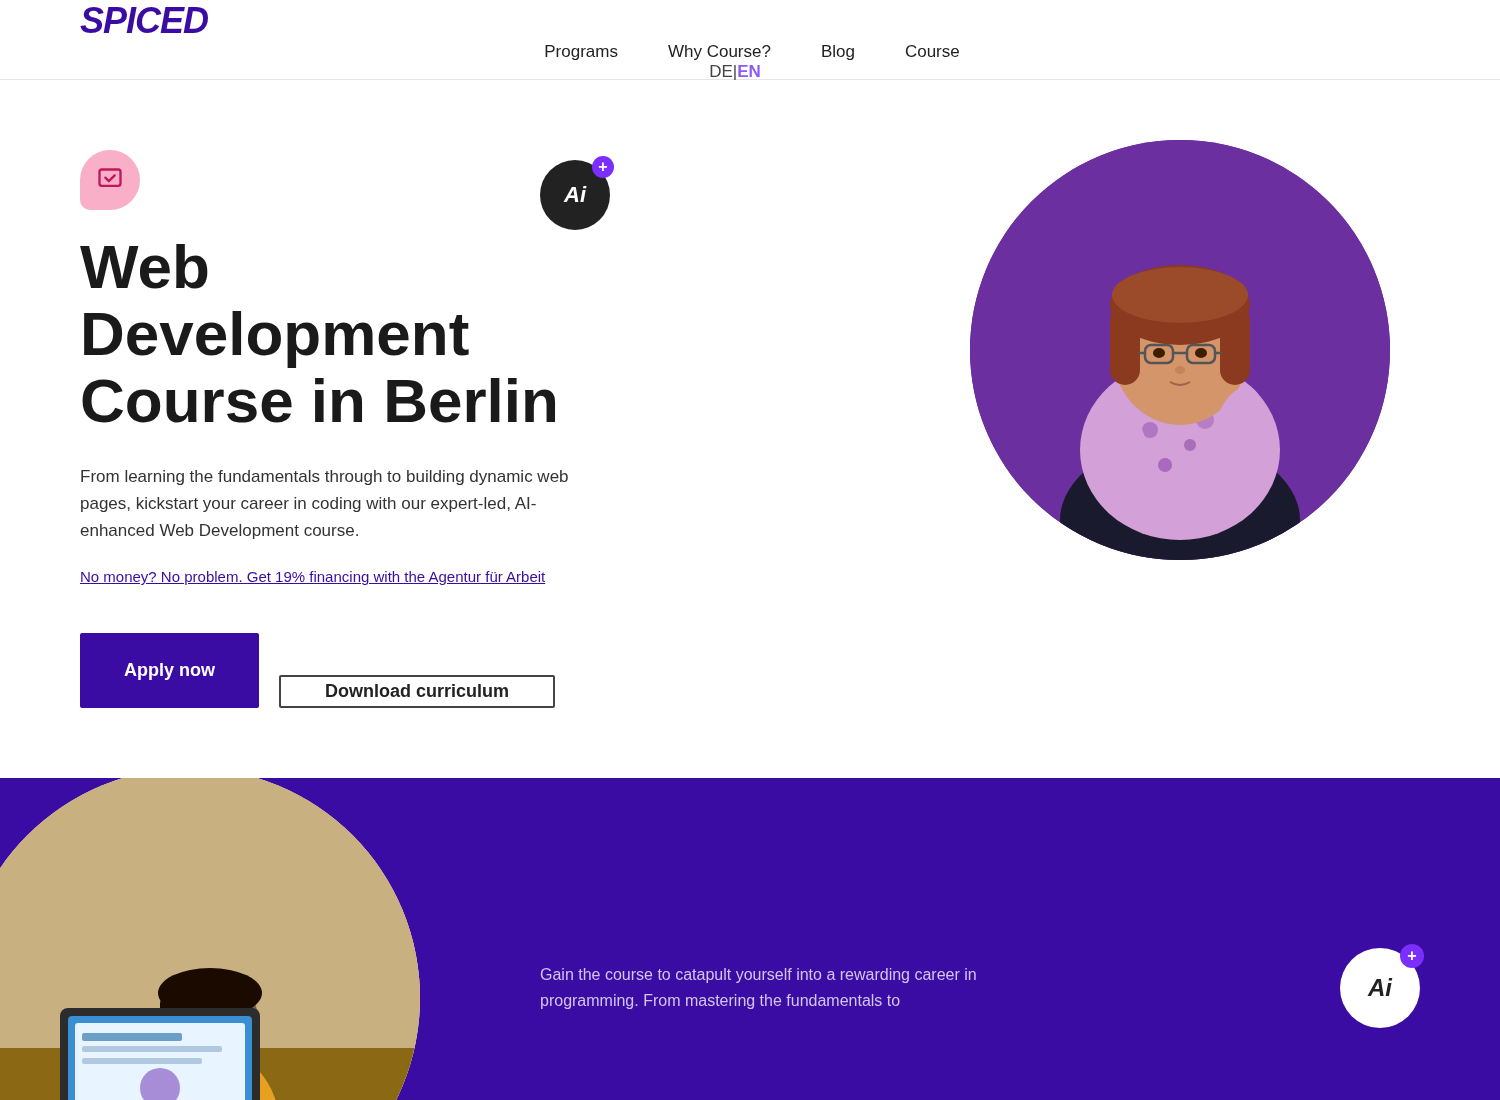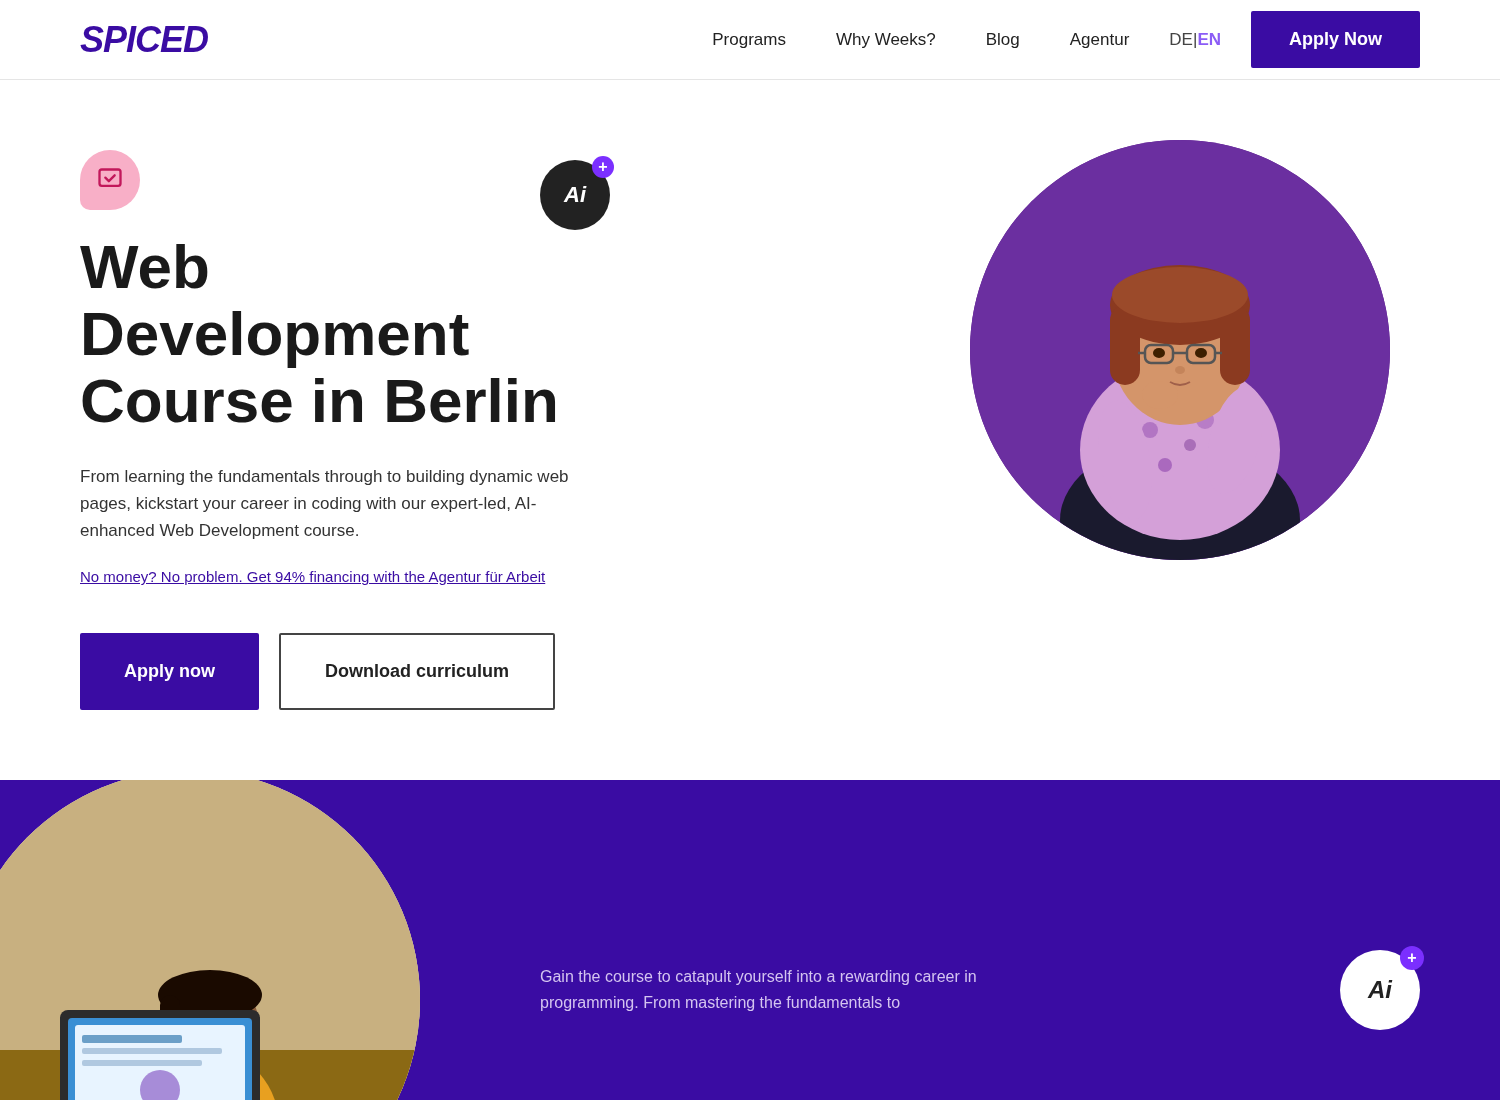--- a/index.html
+++ b/index.html
@@ -6,20 +6,21 @@
     body { font-family: -apple-system, BlinkMacSystemFont, 'Segoe UI', Arial, sans-serif; background: #fff; width: 1500px; }
 
     
     nav {
       display: flex;
       align-items: center;
       padding: 0 80px;
       height: 80px;
       border-bottom: 1px solid #e5e5e5;
       background: #fff;
+      flex-direction: column;
     }
     .logo {
       font-size: 36px;
       font-weight: 900;
       color: #3a0ca3;
       letter-spacing: -1px;
       margin-right: auto;
       font-style: italic;
     }
     .nav-links {
@@ -153,25 +154,26 @@
       padding: 20px 44px;
       font-size: 18px;
       font-weight: 600;
       cursor: pointer;
       border-radius: 2px;
     }
     .btn-secondary {
       background: #fff;
       color: #222;
       border: 2px solid #444;
-      padding: 26px 44px;
+      padding: 4px 44px;
       font-size: 18px;
       font-weight: 600;
       cursor: pointer;
       border-radius: 2px;
+      margin-top: 42px;
     }
 
     
     .hero-right {
       flex: 0 0 480px;
       display: flex;
       justify-content: center;
       align-items: center;
     }
     .person-circle {
@@ -269,43 +271,43 @@
       font-style: italic;
     }
   </style>
 </head>
 <body>
 
 <nav>
   <div class="logo">SPICED</div>
   <ul class="nav-links">
     <li><a>Programs</a></li>
-    <li><a>Why Weeks?</a></li>
+    <li><a>Why Course?</a></li>
     <li><a>Blog</a></li>
-    <li><a>Agentur</a></li>
+    <li><a>Course</a></li>
   </ul>
   <div class="lang-switcher">
     <span>DE</span><span>|</span><span class="active">EN</span>
   </div>
   <button class="apply-now-btn">Apply Now</button>
 </nav>
 
 <section class="hero">
   <div class="hero-left">
     
     <div class="hero-icon">
       <svg viewBox="0 0 24 24" fill="none" xmlns="http://www.w3.org/2000/svg">
         <rect x="3" y="3" width="18" height="14" rx="2" stroke="#c2185b" stroke-width="2" fill="none"></rect>
         <polyline points="8,10 11,13 16,8" stroke="#c2185b" stroke-width="2" fill="none" stroke-linecap="round" stroke-linejoin="round"></polyline>
       </svg>
     </div>
 
     <h1 class="hero-title">Web Development Course in Berlin</h1>
     <p class="hero-desc">From learning the fundamentals through to building dynamic web pages, kickstart your career in coding with our expert-led, AI-enhanced Web Development course.</p>
-    <a class="hero-financing">No money? No problem. Get 94% financing with the Agentur für Arbeit</a>
+    <a class="hero-financing">No money? No problem. Get 19% financing with the Agentur für Arbeit</a>
 
     <div class="hero-buttons">
       <button class="btn-primary">Apply now</button>
       <button class="btn-secondary">Download curriculum</button>
     </div>
   </div>
 
   <div class="ai-badge-hero">
     <span class="ai-text">Ai</span>
     <div class="plus">+</div>

